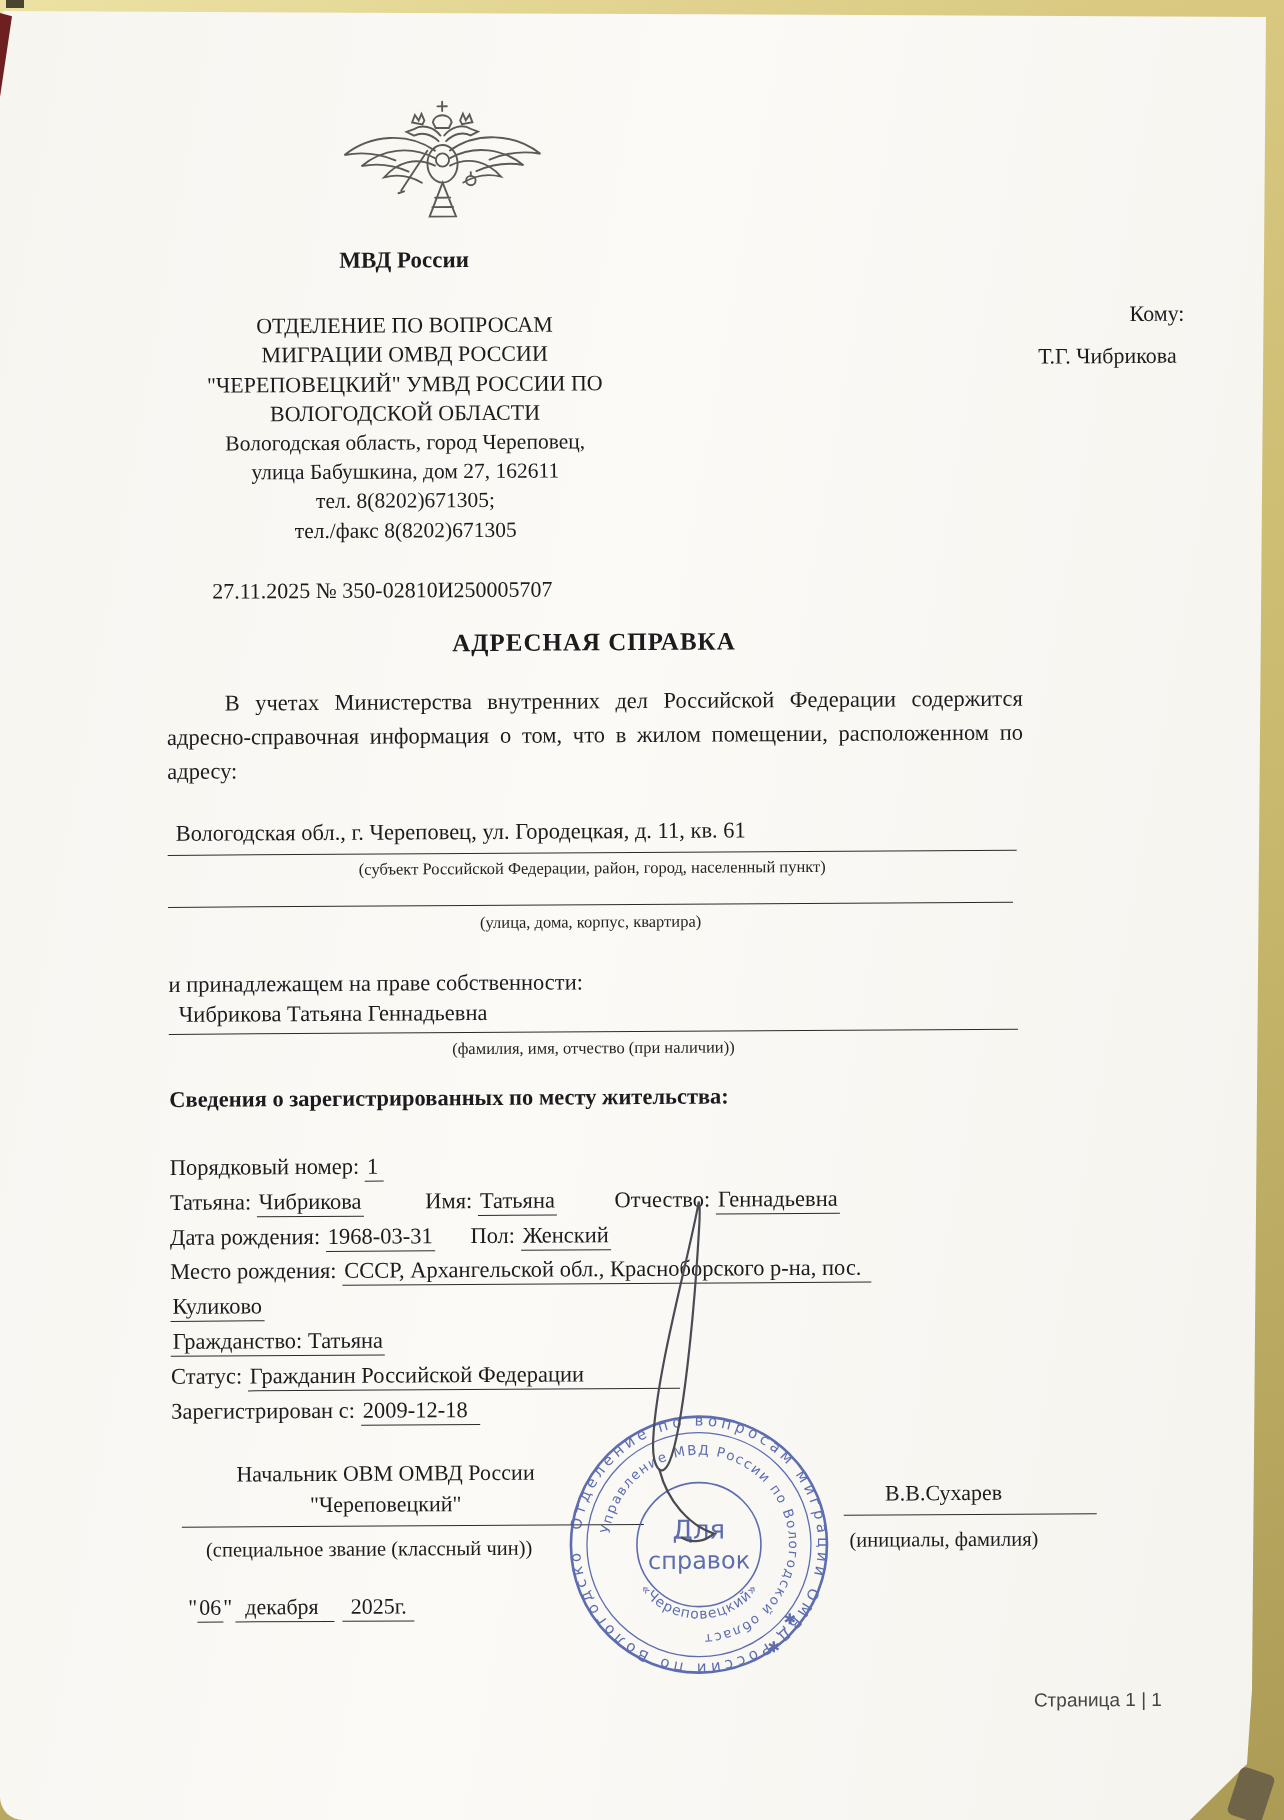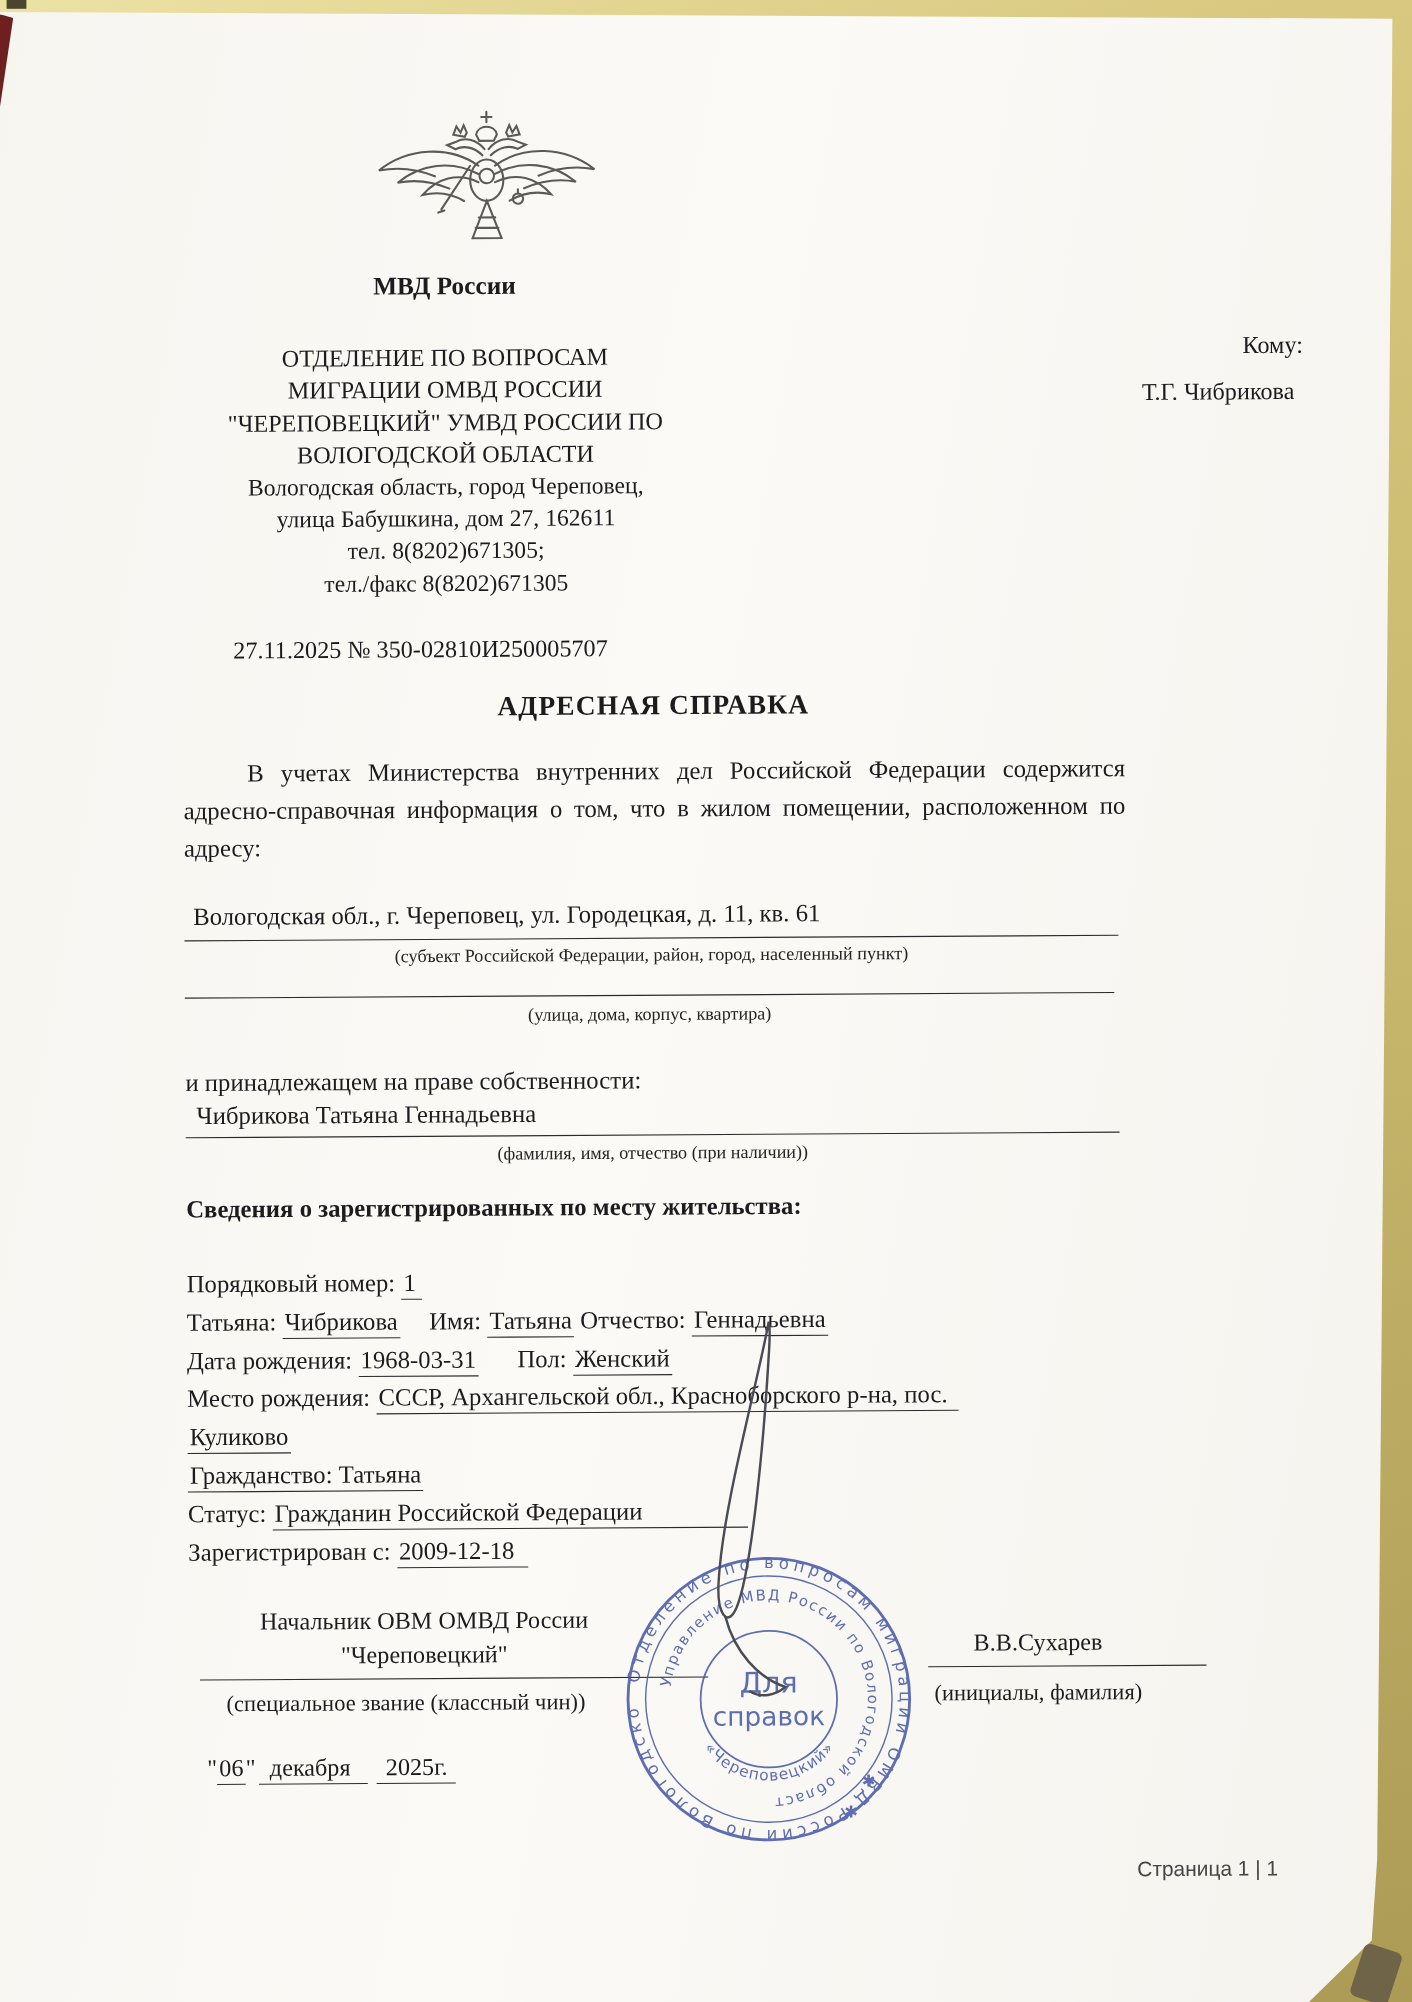--- a/index.html
+++ b/index.html
@@ -1,36 +1,36 @@
 <!DOCTYPE html>
 <html><head>
 <meta charset="utf-8">
 <style>
   html,body{margin:0;padding:0;}
   .page{position:relative;width:1284px;height:1820px;overflow:hidden;
         background:linear-gradient(160deg,#ece2a4 0%,#d9c981 18%,#c9b96e 55%,#ab9b55 100%);
         font-family:"Liberation Serif","DejaVu Serif",serif;color:#1c1c1e;}
   .paper{position:absolute;inset:0;
          background:linear-gradient(100deg,#f6f5f0 0%,#fbfaf6 45%,#f4f3ee 100%);
-         clip-path:polygon(0 11px,1266px 17px,1252px 1690px,1247px 1764px,1190px 1820px,0 1820px);}
+         clip-path:polygon(0 11px,1266px 17px,1252px 1690px,1247px 1764px,1190px 1820px,0 1820px);border-radius:23px;}
   .artifact{position:absolute;}
   .content{position:absolute;inset:0;transform:rotate(-0.35deg);transform-origin:640px 900px;}
   .abs{position:absolute;}
   .center{text-align:center;}
   .right{text-align:right;}
   .serif22{font-size:22px;line-height:29.4px;}
   .caption{font-size:16.5px;color:#242424;}
   .u{border-bottom:1.5px solid #2b2b2b;padding:0 2px 2px 2px;}
   .u-ext{padding-right:96px;}
   .u-sm{padding-right:12px;}
   .fieldline{border-bottom:1.6px solid #2b2b2b;}
   .rule{border-bottom:1.6px solid #2b2b2b;}
   .rec-line{white-space:nowrap;}
-  .gap40{margin-left:21px;}
-  .gap52{text-align:right;}
+  .gap40{margin-left:56px;}
+  .gap52{margin-left:52px;text-align:right;}
   .gap30{margin-left:30px;}
   .footer-text{font-family:"Liberation Sans","DejaVu Sans",sans-serif;color:#454545;}
   svg text{font-family:"DejaVu Sans","Liberation Sans",sans-serif;}
 </style>
 </head>
 <body>
 
 <div class="page">
   <div class="paper">
     <div class="content">

